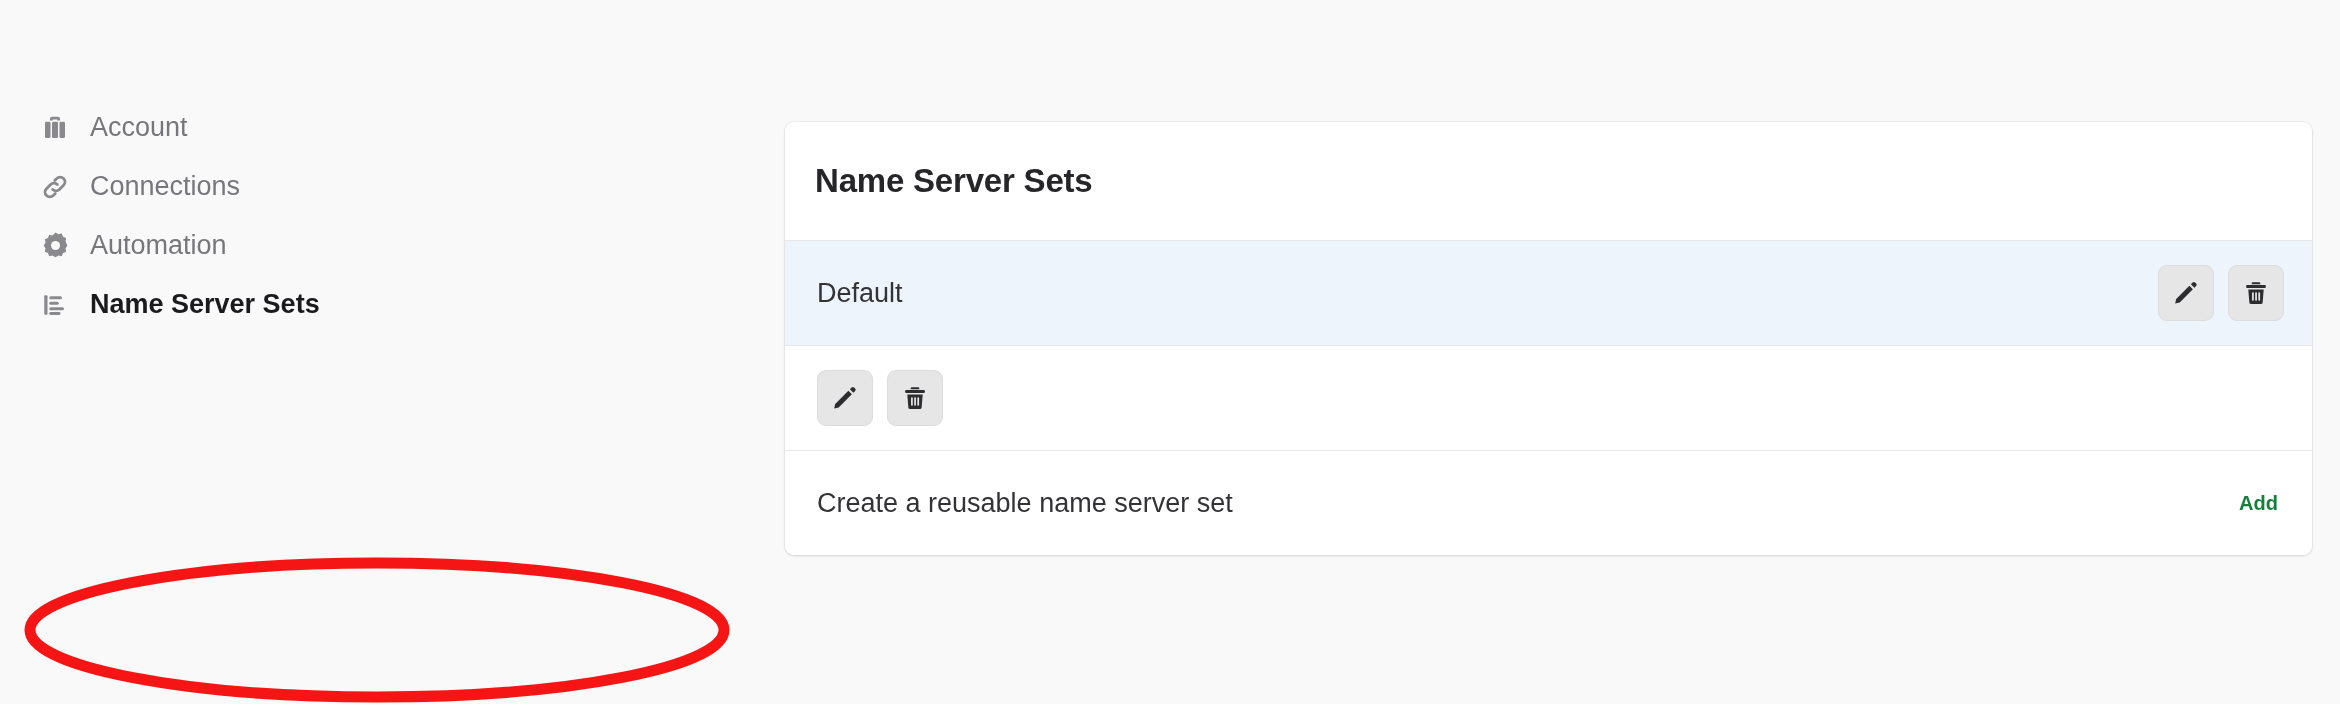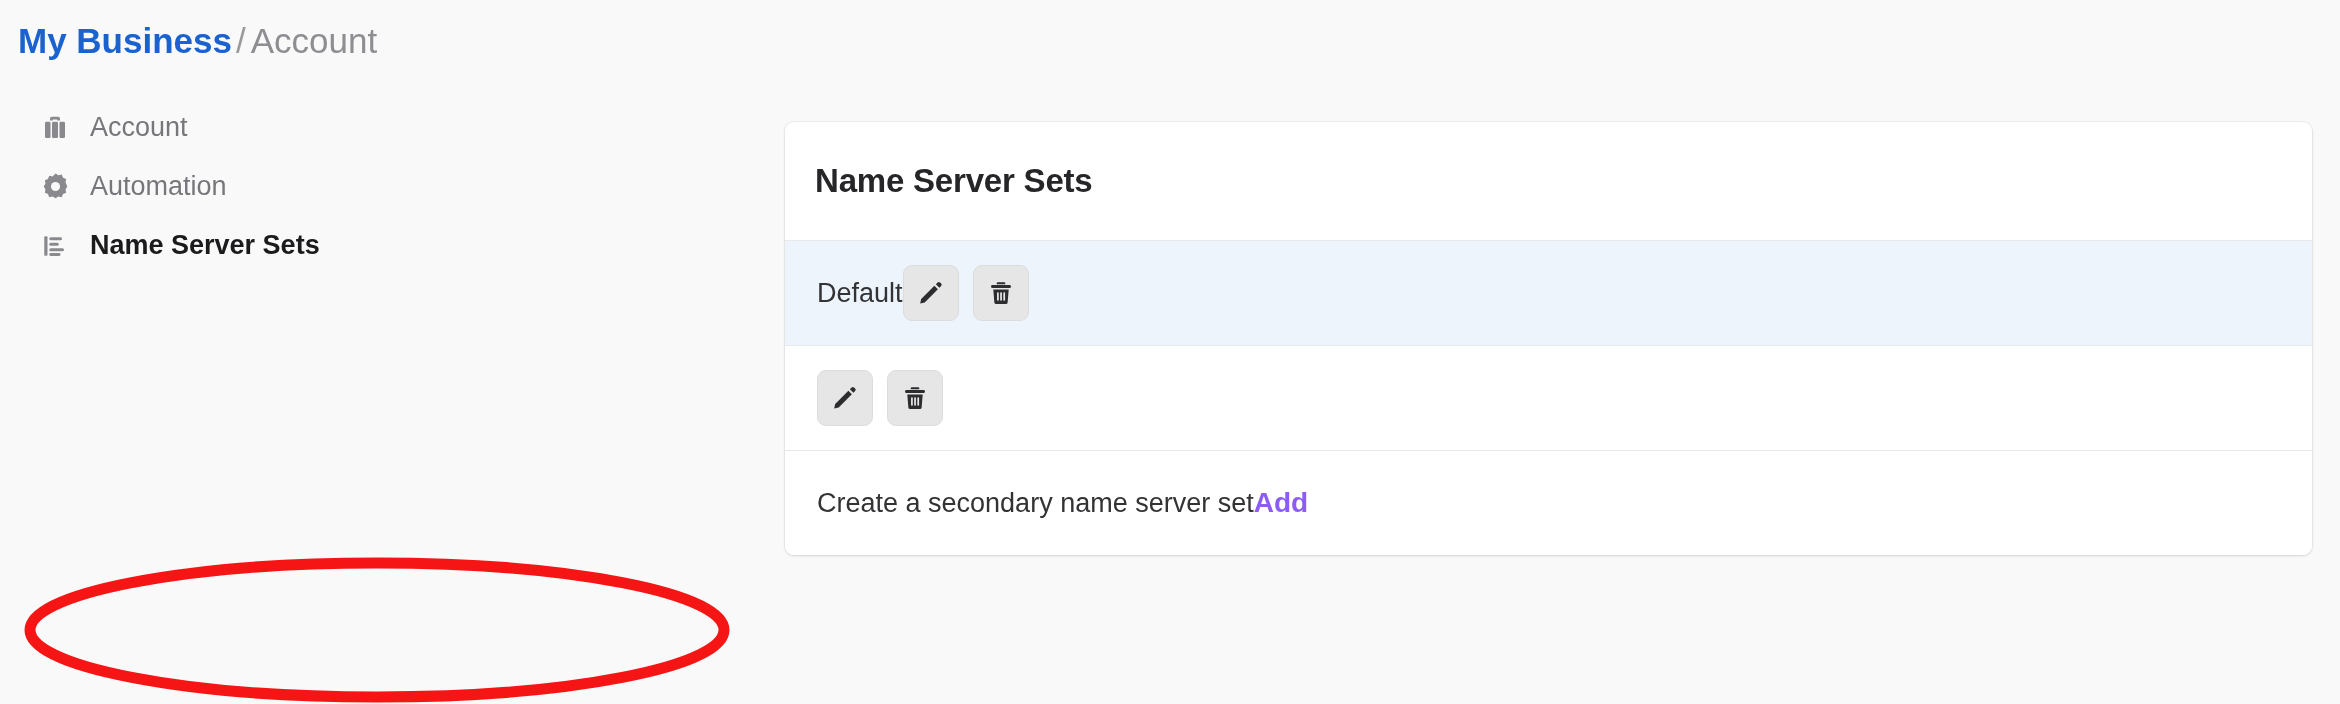--- a/index.html
+++ b/index.html
@@ -124,21 +124,21 @@
   .card-title {
     font-size: 33px;
     font-weight: 700;
     color: #262629;
     letter-spacing: -0.2px;
   }
 
   .row {
     display: flex;
     align-items: center;
-    justify-content: flex-start;
+    justify-content: space-between;
     height: 105px;
     padding: 0 28px 0 32px;
     border-top: 1px solid #e8e8ea;
     background: #ffffff;
   }
   .row.highlight { background: #edf4fc; }
 
   .row-label {
     font-size: 27px;
     color: #333336;
@@ -158,51 +158,57 @@
     background: #e6e6e7;
     border: 1px solid #dcdcde;
     display: flex;
     align-items: center;
     justify-content: center;
     cursor: pointer;
   }
   .icon-btn svg { display: block; fill: #2d2d30; }
 
   .add-link {
-    font-size: 28px;
-    font-weight: 700;
-    color: #8b5cf6;
+    font-size: 20px;
+    font-weight: 700;
+    color: #15803d;
     text-decoration: none;
     cursor: pointer;
     padding-right: 6px;
   }
 </style>
 </head>
 <body>
 
 <div class="page">
 
-  <div class="breadcrumb">
-    <span class="crumb-link">My Business</span><span class="crumb-sep">/</span><span class="crumb-current">Account</span>
-  </div>
 
   <nav class="sidebar">
 
     <div class="nav-item">
       <span class="nav-icon">
         <svg width="30" height="30" viewBox="0 0 24 24" fill="#8a8a8e">
           <path d="M9.5 3h5a1.5 1.5 0 0 1 1.5 1.5V6h-2.2V5.1h-3.6V6H8V4.5A1.5 1.5 0 0 1 9.5 3z"></path>
           <rect x="4" y="7" width="4.4" height="13" rx="1.1"></rect>
           <rect x="9.6" y="7" width="4.8" height="13" rx="1.1"></rect>
           <rect x="15.6" y="7" width="4.4" height="13" rx="1.1"></rect>
         </svg>
       </span>
       <span class="nav-label">Account</span>
     </div>
 
+    <div class="nav-item">
+      <span class="nav-icon">
+        <svg width="32" height="32" viewBox="0 0 24 24" fill="none" stroke="#8a8a8e" stroke-width="2.1" stroke-linecap="round">
+          <path d="M10.2 13.8a3.6 3.6 0 0 0 5.1 0l3.1-3.1a3.6 3.6 0 0 0-5.1-5.1l-1.5 1.5"></path>
+          <path d="M13.8 10.2a3.6 3.6 0 0 0-5.1 0l-3.1 3.1a3.6 3.6 0 1 0 5.1 5.1l1.5-1.5"></path>
+        </svg>
+      </span>
+      <span class="nav-label">Connections</span>
+    </div>
 
 
 
     <div class="nav-item">
       <span class="nav-icon">
         <svg width="31" height="31" viewBox="0 0 24 24" fill="#8a8a8e">
           <path d="M12 1.9l2.3 1.35 2.55-.5 1.0 2.4 2.4 1.0-.5 2.55L21.1 12l-1.35 2.3.5 2.55-2.4 1.0-1.0 2.4-2.55-.5L12 21.1l-2.3-1.35-2.55.5-1.0-2.4-2.4-1.0.5-2.55L2.9 12l1.35-2.3-.5-2.55 2.4-1.0 1.0-2.4 2.55.5z"></path>
           <circle cx="12" cy="12" r="3.5" fill="#f9f9fa"></circle>
         </svg>
       </span>
@@ -279,19 +285,19 @@
               <rect x="8.6" y="11.3" width="1.5" height="7.3" rx="0.7" fill="#e6e6e7"></rect>
               <rect x="11.3" y="11.3" width="1.5" height="7.3" rx="0.7" fill="#e6e6e7"></rect>
               <rect x="14.0" y="11.3" width="1.5" height="7.3" rx="0.7" fill="#e6e6e7"></rect>
             </svg>
           </span>
         </button>
       </div>
     </div>
 
     <div class="row">
-      <span class="row-label">Create a secondary name server set</span>
+      <span class="row-label">Create a reusable name server set</span>
       <a class="add-link">Add</a>
     </div>
 
   </section>
 
 </div>
 
 </body></html>

